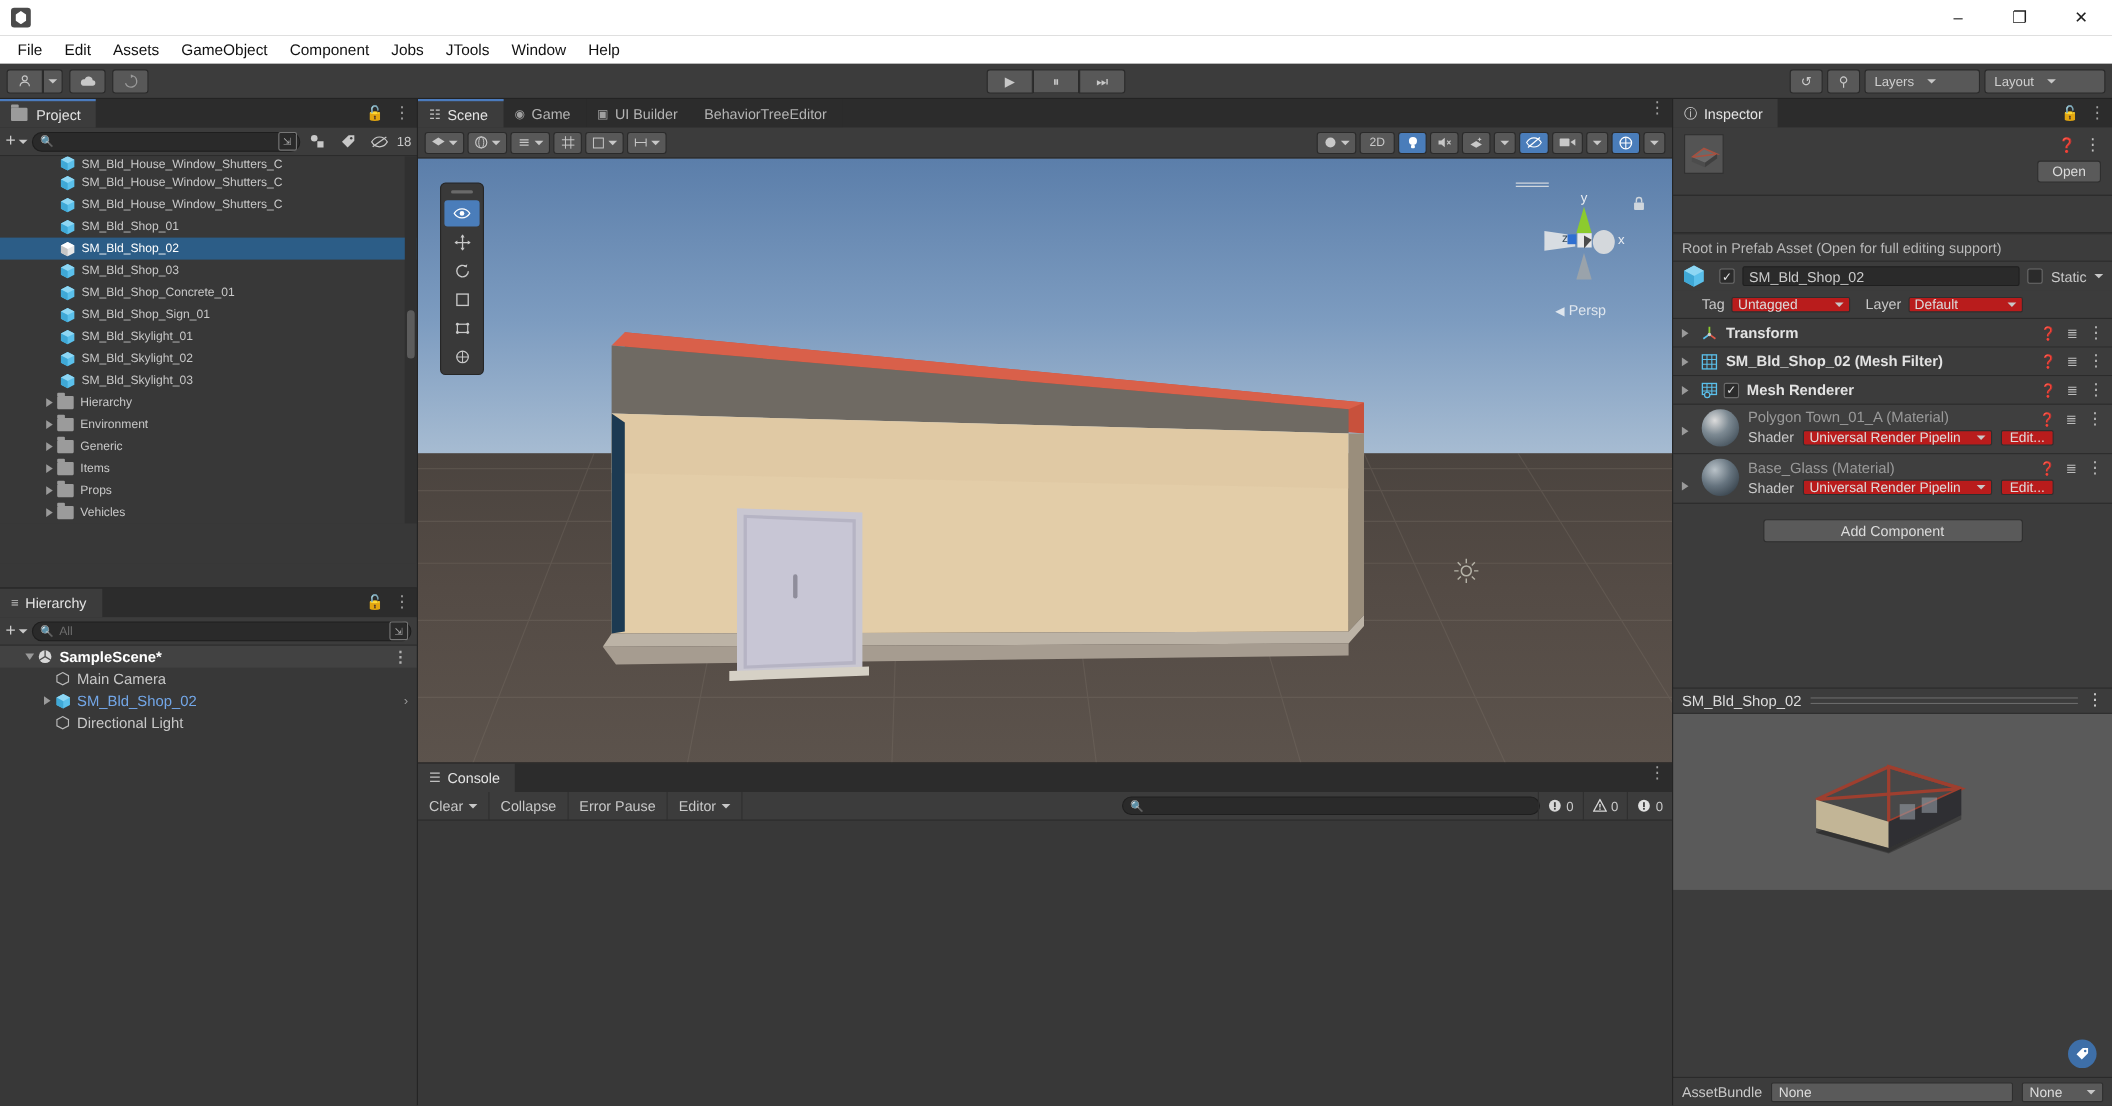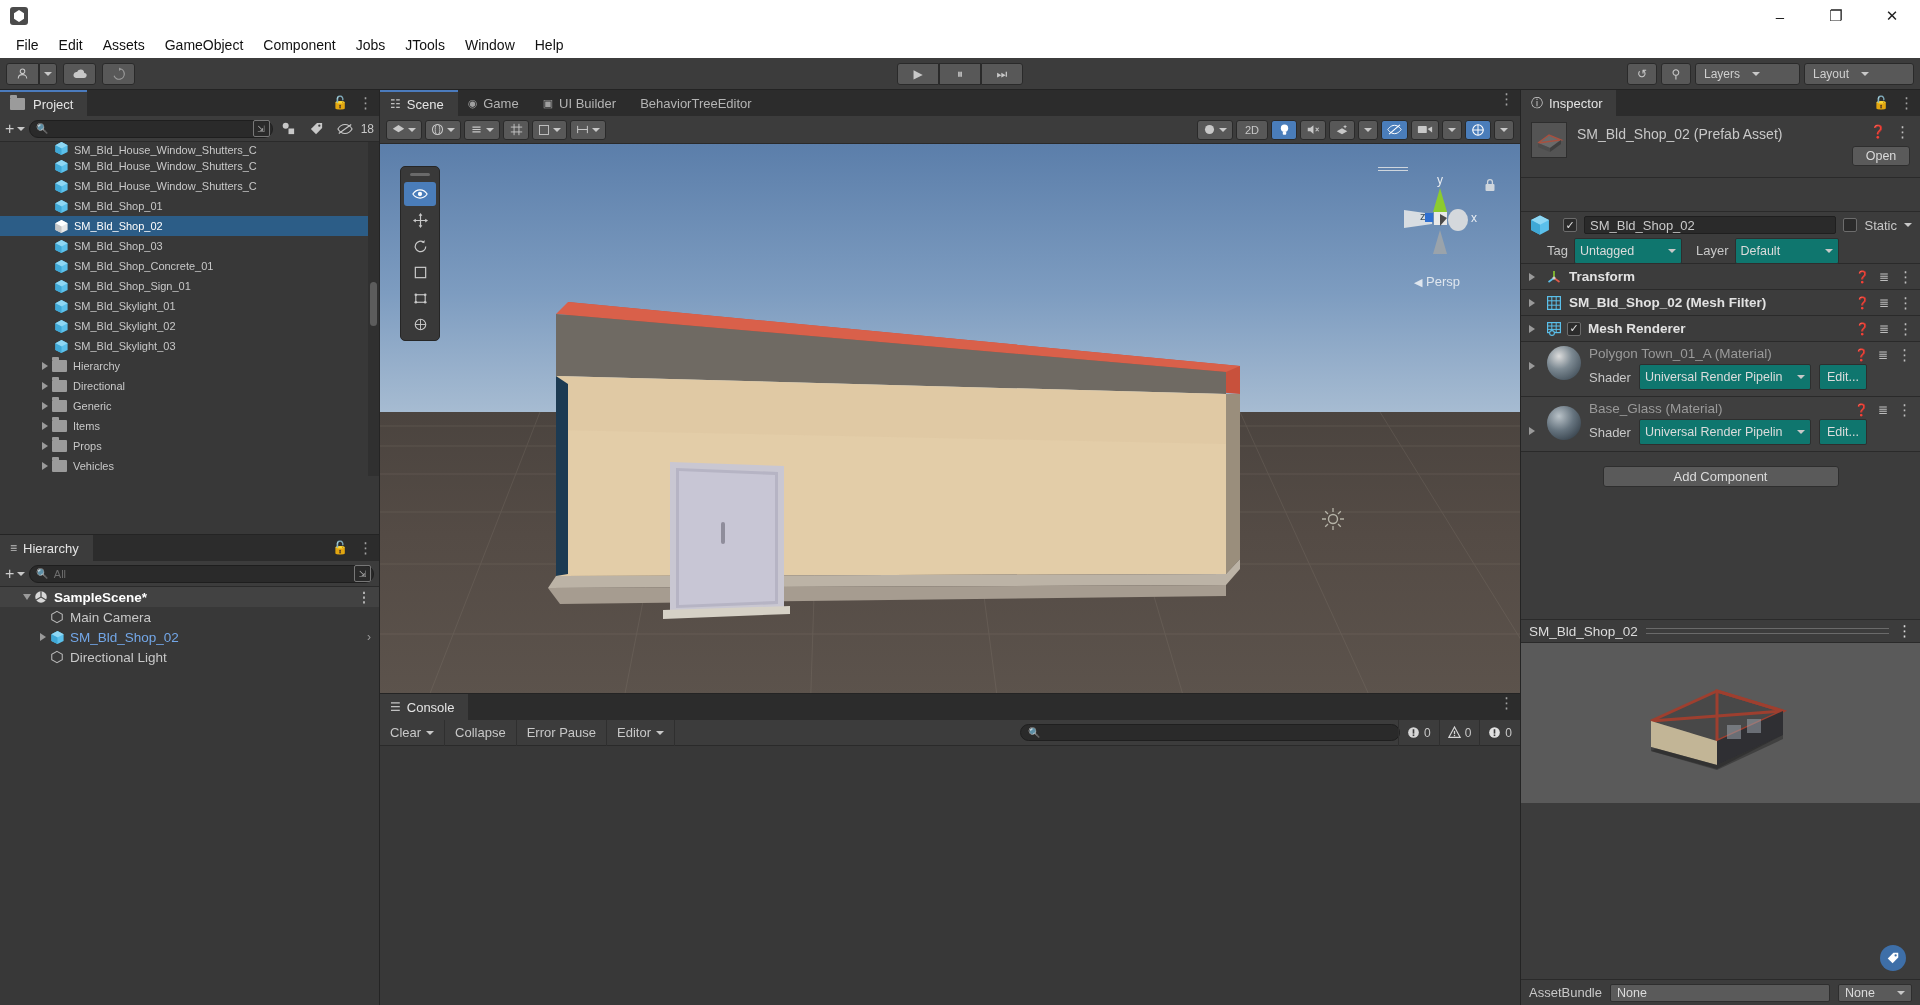--- a/index.html
+++ b/index.html
@@ -237,21 +237,21 @@
     display:flex;align-items:center;justify-content:center; color:#e4e4e4; font-size:11px; flex:none;}
   .name-field {
     flex:1; height:18px; background:#2a2a2a; border:1px solid #1f1f1f; border-radius:2px;
     color:#c9c9c9; font-size:13px; padding:0 5px; display:flex;align-items:center;
   }
   .static-lbl { color:#c8c8c8; font-size:13px; }
   .tag-row { height:26px; display:flex; align-items:center; gap:6px; padding:0 8px 0 26px;
     background:#3c3c3c; border-bottom:1px solid #2a2a2a;}
   .fld-lbl { color:#c8c8c8; font-size:13px; }
   .dropdown {
-    height:26px; background:#0f766e; border:1px solid #2e2e2e; border-radius:2px;
+    height:14px; background:#b91c1c; border:1px solid #2e2e2e; border-radius:2px;
     color:#dcdcdc; font-size:12.5px; padding:0 5px; display:flex;align-items:center;
     justify-content:space-between; gap:6px;
   }
   .comp-row {
     height:26px; display:flex; align-items:center; gap:7px; padding:0 8px 0 4px;
     background:#3c3c3c; border-bottom:1px solid #2a2a2a; position:relative;
   }
   .comp-row .title { font-size:13.5px; color:#e2e2e2; font-weight:bold; }
   .comp-icons { position:absolute; right:7px; display:flex; gap:9px; align-items:center;
     color:#bdbdbd; font-size:12px; }
@@ -541,21 +541,21 @@
             </span>
             <span class="folder"></span>
             <span>Hierarchy</span>
           </div>
           <div class="tree-row">
             <span style="width: 38px; flex: 0 0 auto;"></span>
             <span class="tw">
               <span class="tri"></span>
             </span>
             <span class="folder"></span>
-            <span>Directional</span>
+            <span>Environment</span>
           </div>
           <div class="tree-row">
             <span style="width: 38px; flex: 0 0 auto;"></span>
             <span class="tw">
               <span class="tri"></span>
             </span>
             <span class="folder"></span>
             <span>Generic</span>
           </div>
           <div class="tree-row">
@@ -989,29 +989,29 @@
     <div class="insp-head">
       <div class="insp-thumb">
         <svg width="34" height="34" viewBox="0 0 34 34">
           <rect width="34" height="34" fill="#545454"></rect>
           <polygon points="6,20 17,12 29,17 18,25" fill="#6a6a6a"></polygon>
           <polygon points="6,20 17,12 29,17" fill="none" stroke="#a8503f" stroke-width="1.4"></polygon>
           <polygon points="6,20 6,24 18,29 18,25" fill="#4c4c4c"></polygon>
           <polygon points="18,25 29,17 29,21 18,29" fill="#3f3f3f"></polygon>
         </svg>
       </div>
-      <div class="insp-title">SM_Bld_Shop_02 (Prefab Asset)</div>
       <div class="insp-head-icons">
         <span>❓</span>
         <span class="kebab">⋮</span>
       </div>
       <div class="open-btn">Open</div>
     </div>
 
     <div class="insp-spacer"></div>
+    <div class="insp-note">Root in Prefab Asset (Open for full editing support)</div>
 
     <div class="go-row">
       <span class="cube" style="width:22px;height:22px;">
         <svg width="22" height="22" viewBox="0 0 16 16">
             <path d="M8 1 14.5 4.4v7.2L8 15 1.5 11.6V4.4z" fill="#5bc0eb"></path>
             <path d="M8 1 14.5 4.4 8 7.9 1.5 4.4z" fill="#8ed7f4"></path>
             <path d="M8 7.9v7.1L1.5 11.6V4.4z" fill="#3fa8d6"></path>
           </svg>
       </span>
       <span class="chk">✓</span>

